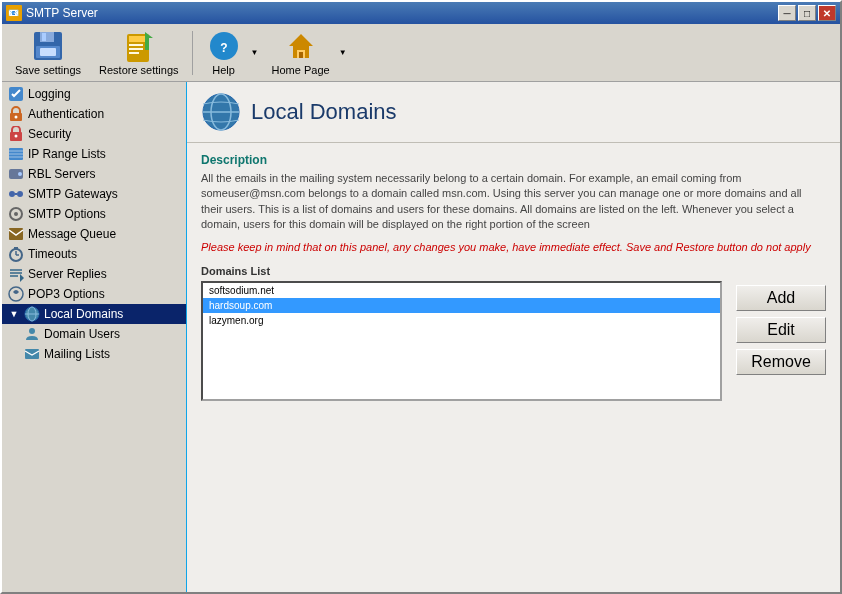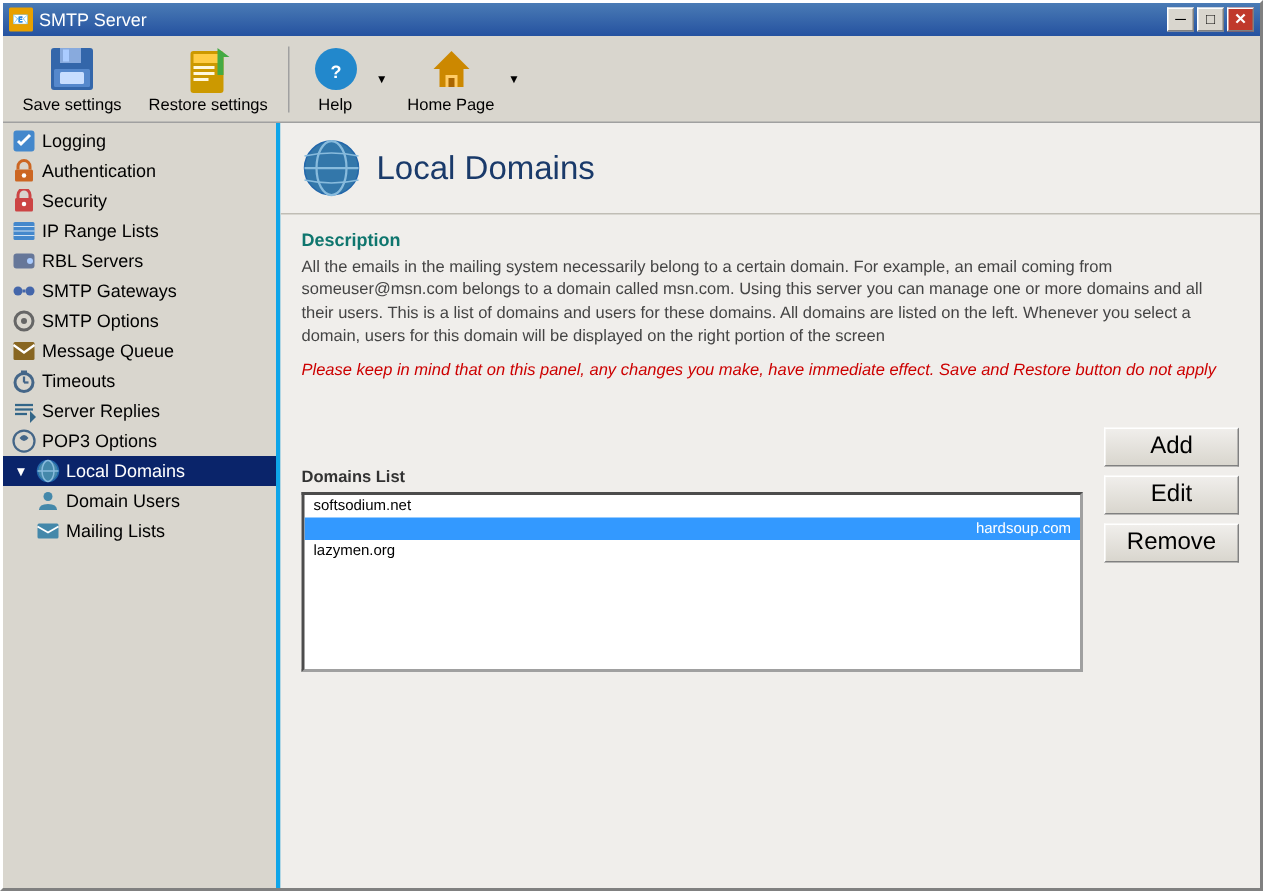--- a/index.html
+++ b/index.html
@@ -133,21 +133,21 @@
 
     .content-area {
       display: flex;
       flex: 1;
       overflow: hidden;
     }
 
     .sidebar {
       width: 185px;
       background: #d9d6ce;
-      border-right: 3px solid #0ea5e9;
+      border-right: 1px solid #0ea5e9;
       overflow-y: auto;
       flex-shrink: 0;
       padding: 2px 0;
     }
 
     .sidebar-item {
       display: flex;
       align-items: center;
       padding: 2px 6px;
       cursor: pointer;
@@ -239,21 +239,20 @@
     }
 
     .domains-section {
       display: flex;
       gap: 14px;
       margin-top: 8px;
     }
 
     .domains-list-container {
       flex: 1;
-      margin-top: 47px;
     }
 
     .domains-list-label {
       font-weight: bold;
       margin-bottom: 4px;
       color: #333;
       font-size: 11px;
     }
 
     .domains-listbox {
@@ -265,21 +264,20 @@
 
     .domain-item {
       padding: 2px 6px;
       cursor: pointer;
       font-size: 10px;
     }
 
     .domain-item.selected {
       background: #3399ff;
       color: white;
-      text-align: right;
     }
 
     .domains-buttons {
       display: flex;
       flex-direction: column;
       gap: 6px;
       padding-top: 20px;
     }
 
     .action-btn {

